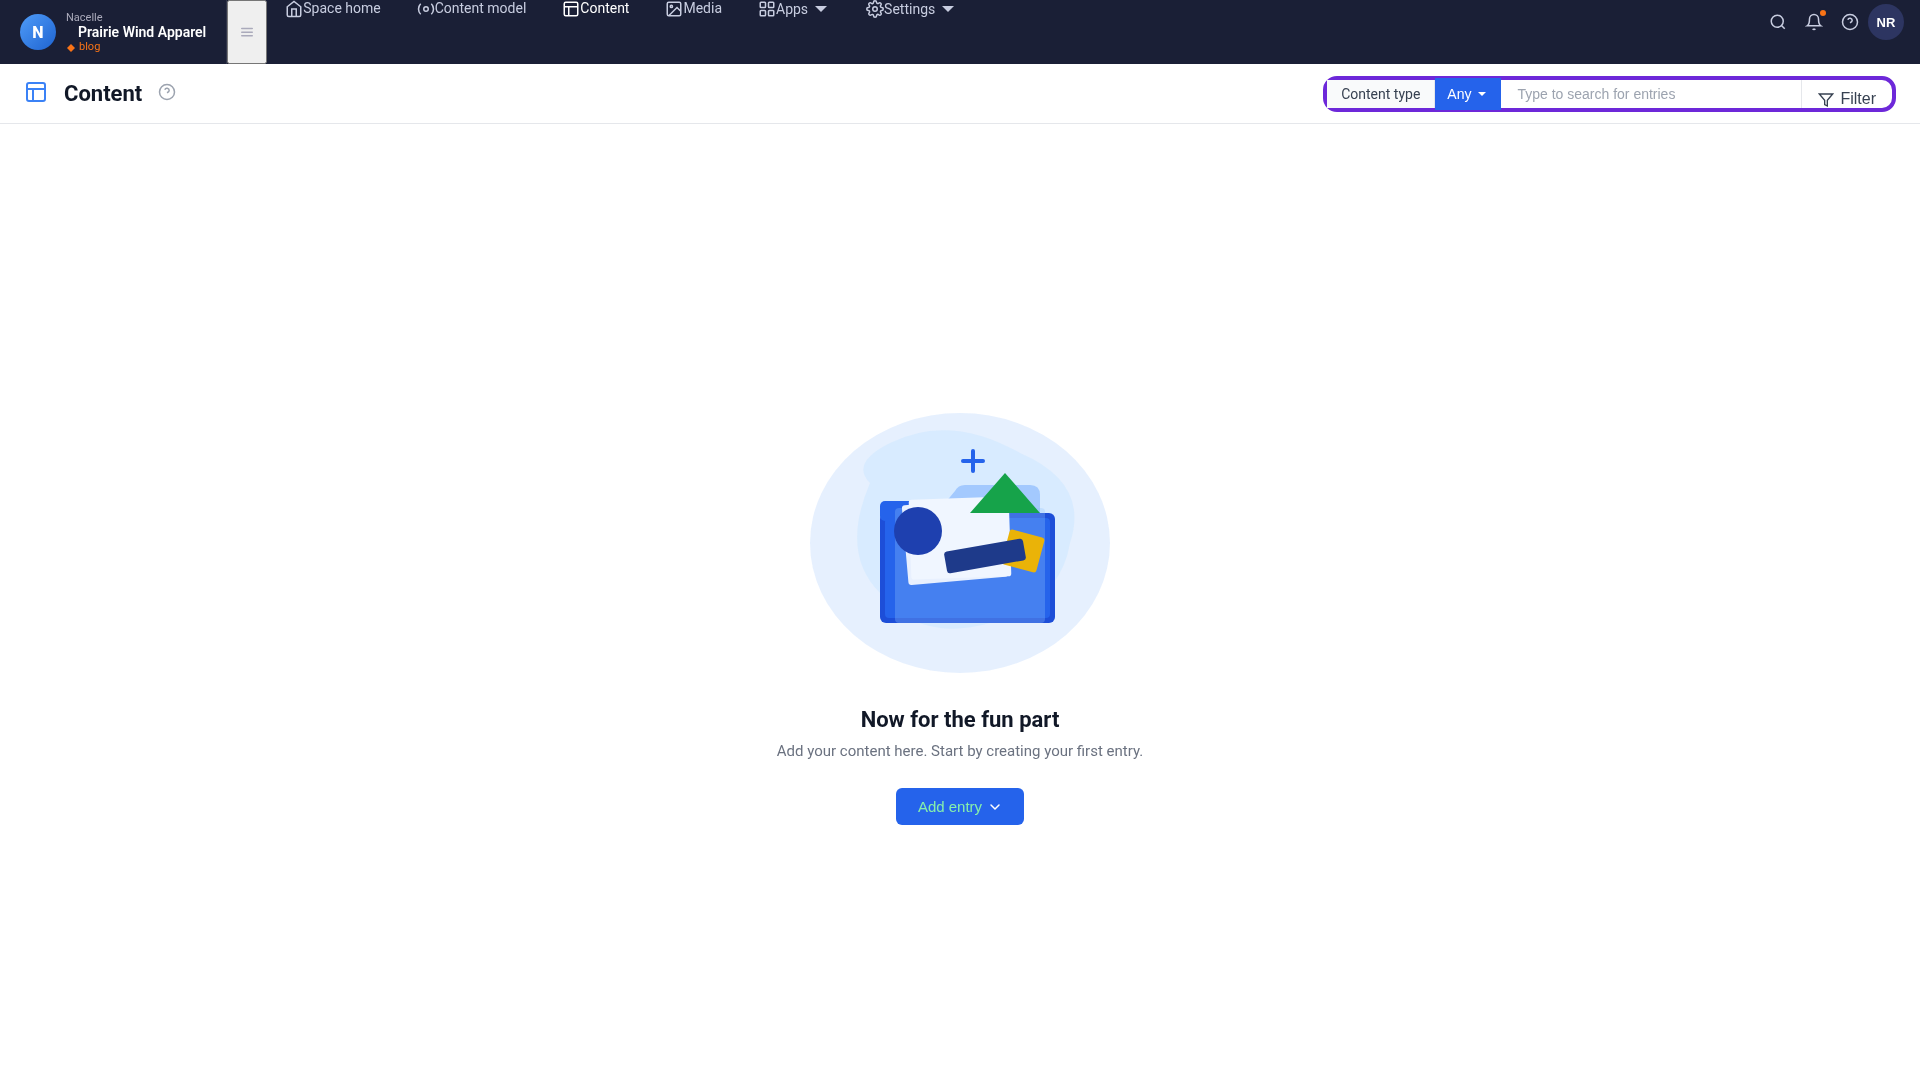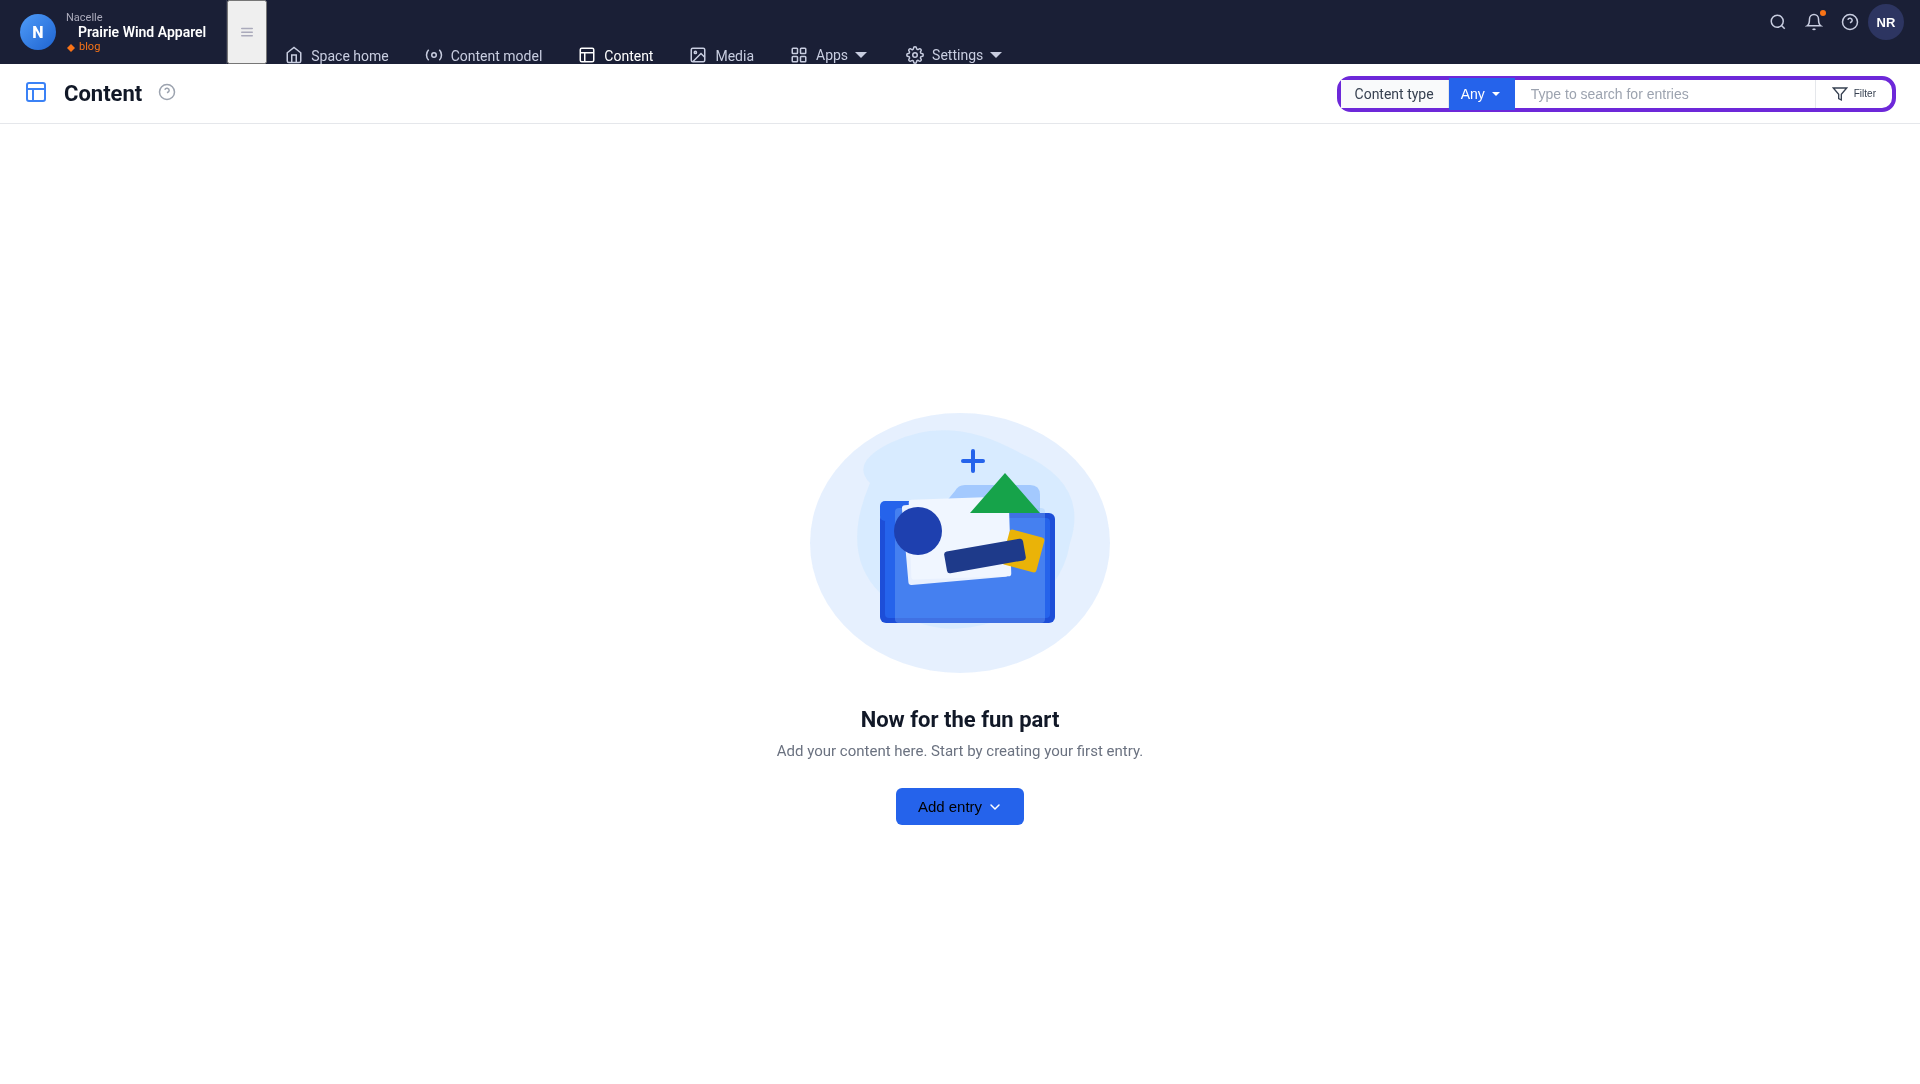--- a/index.html
+++ b/index.html
@@ -43,22 +43,21 @@
     }
 
     .nav-items {
       display: flex;
       align-items: center;
       flex: 1;
       height: 100%;
     }
     .nav-item {
       display: flex;
-      align-items: flex-end;
-      gap: 8px;
+      align-items: flex-start;
       padding: 0 18px;
       height: 100%;
       color: #c8cde0;
       cursor: pointer;
       font-size: 14px;
       text-decoration: none;
       transition: color 0.2s;
       white-space: nowrap;
     }
     .nav-item.active { color: #fff; }
@@ -167,26 +166,26 @@
       height: 100%;
     }
     .search-input::placeholder { color: #9ca3af; }
     .filter-divider {
       width: 1px;
       height: 100%;
       background: #e5e7eb;
     }
     .filter-btn {
       display: flex;
-      align-items: center;
+      align-items: flex-end;
       gap: 6px;
       padding: 0 16px;
       background: transparent;
       border: none;
-      font-size: 10px;
+      font-size: 16px;
       color: #374151;
       cursor: pointer;
       height: 100%;
     }
 
     
     .main-content {
       display: flex;
       flex-direction: column;
       align-items: center;
@@ -215,21 +214,21 @@
       color: #6b7280;
       text-align: center;
       margin-bottom: 28px;
     }
     .add-entry-btn {
       display: flex;
       align-items: center;
       gap: 6px;
       padding: 10px 22px;
       background: #2563eb;
-      color: #000000;
+      color: #86efac;
       border: none;
       border-radius: 6px;
       font-size: 15px;
       font-weight: 500;
       cursor: pointer;
     }
   </style>
 </head>
 <body>
 

